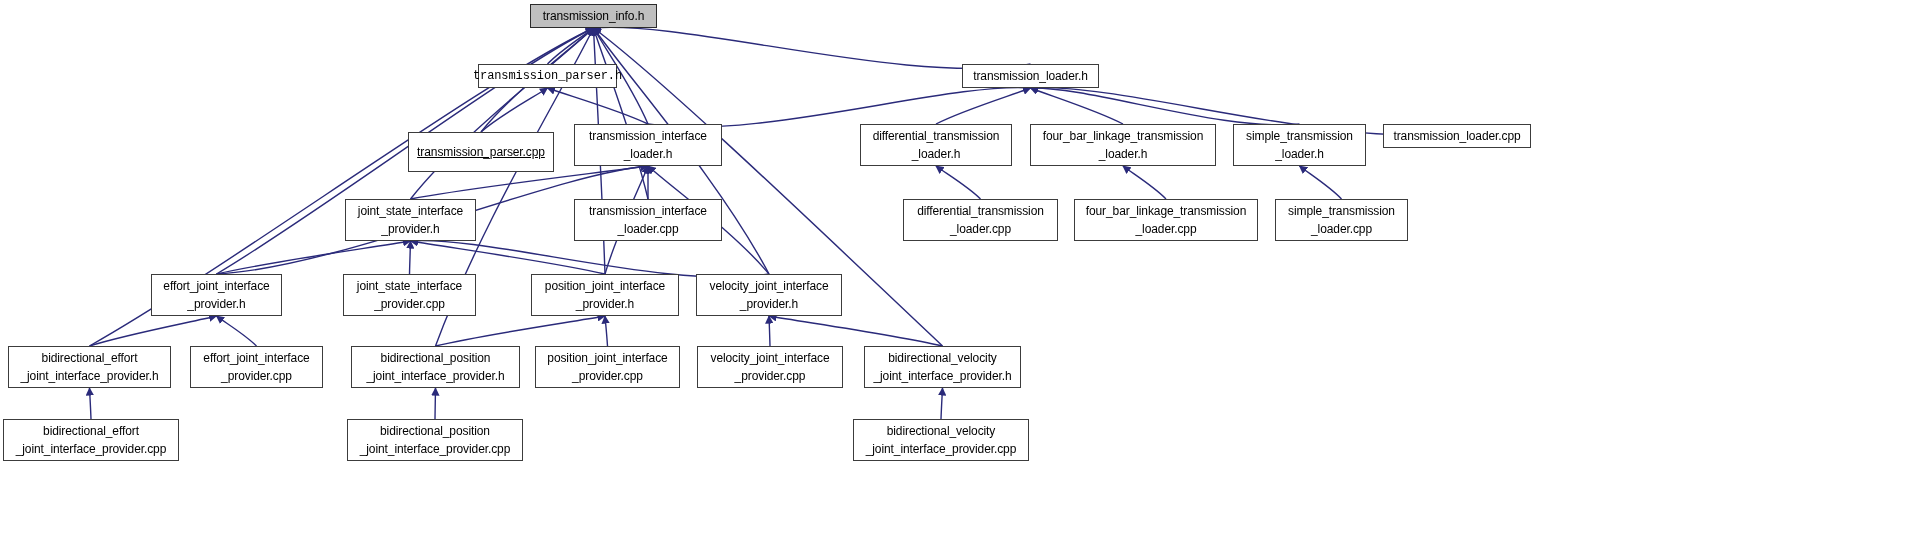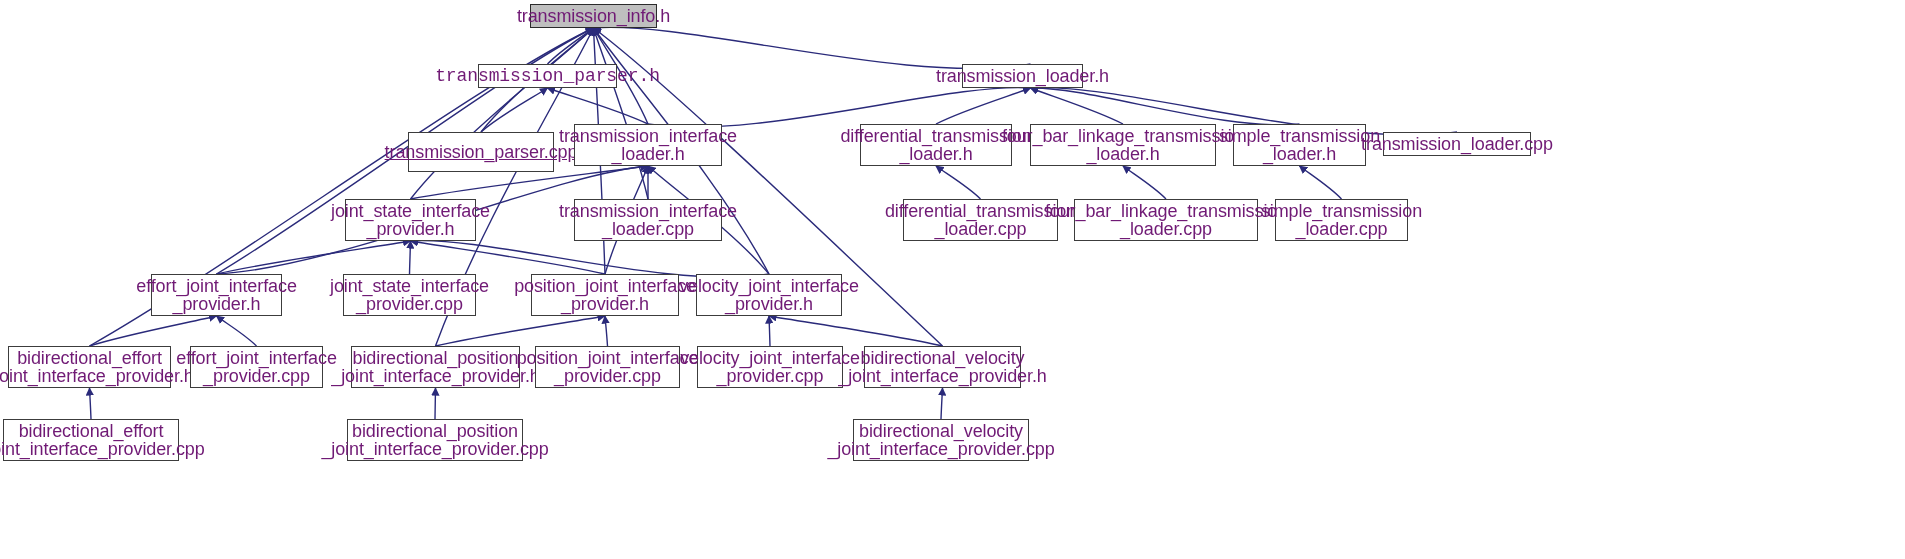--- a/index.html
+++ b/index.html
@@ -22,26 +22,26 @@
     top: 0;
     width: 1905px;
     height: 559px;
     pointer-events: none;
   }
   .node {
     position: absolute;
     box-sizing: border-box;
     border: 1px solid #3c3c3c;
     background: #ffffff;
-    color: #701a75;
+    color: #000000;
     display: flex;
     align-items: center;
     justify-content: center;
     text-align: center;
-    font-size: 18px;
+    font-size: 12px;
     line-height: 18px;
     letter-spacing: -0.1px;
     white-space: pre-line;
     z-index: 5;
   }
   .node.root {
     background: #bfbfbf;
     border-color: #2b2b2b;
   }
   .node-label {
@@ -98,31 +98,31 @@
         <path d="M 410.5 199 C 462.106 134.01999999999998, 553.24 65.62, 593.5 28" marker-end="url(#arrow)" stroke="#2a2a7a" stroke-width="1.4" fill="none"></path>
         <path d="M 216.5 274 C 322.814 211.057, 510.56 68.548, 593.5 28" marker-end="url(#arrow)" stroke="#2a2a7a" stroke-width="1.4" fill="none"></path>
         <path d="M 605 274 C 601.757 180.51999999999998, 596.03 82.12, 593.5 28" marker-end="url(#arrow)" stroke="#2a2a7a" stroke-width="1.4" fill="none"></path>
         <path d="M 769 274 C 719.509 180.51999999999998, 632.11 82.12, 593.5 28" marker-end="url(#arrow)" stroke="#2a2a7a" stroke-width="1.4" fill="none"></path>
         <path d="M 648 199 C 632.631 134.01999999999998, 605.49 65.62, 593.5 28" marker-end="url(#arrow)" stroke="#2a2a7a" stroke-width="1.4" fill="none"></path>
         <path d="M 481 132 C 512.725 92.47999999999999, 568.75 50.879999999999995, 593.5 28" marker-end="url(#arrow)" stroke="#2a2a7a" stroke-width="1.4" fill="none"></path>
       </g>
   </svg>
 <div class="node root" style="left: 530px; top: 4px; width: 127px; height: 24px;"><span class="node-label">transmission_info.h</span></div>
     <div class="node" style="left: 478px; top: 64px; width: 139px; height: 24px; font-family: Liberation Mono, monospace;"><span class="node-label">transmission_parser.h</span></div>
-    <div class="node" style="left: 962px; top: 64px; width: 121px; height: 24px; justify-content: center;"><span class="node-label">transmission_loader.h</span></div>
+    <div class="node" style="left: 962px; top: 64px; width: 137px; height: 24px; justify-content: center;"><span class="node-label">transmission_loader.h</span></div>
     <div class="node" style="left: 408px; top: 132px; width: 146px; height: 40px; text-decoration: underline;"><span class="node-label">transmission_parser.cpp</span></div>
     <div class="node" style="left: 574px; top: 124px; width: 148px; height: 42px;"><span class="node-label">transmission_interface
 _loader.h</span></div>
     <div class="node" style="left: 860px; top: 124px; width: 152px; height: 42px;"><span class="node-label">differential_transmission
 _loader.h</span></div>
     <div class="node" style="left: 1030px; top: 124px; width: 186px; height: 42px;"><span class="node-label">four_bar_linkage_transmission
 _loader.h</span></div>
     <div class="node" style="left: 1233px; top: 124px; width: 133px; height: 42px;"><span class="node-label">simple_transmission
 _loader.h</span></div>
-    <div class="node" style="left: 1383px; top: 132px; width: 148px; height: 24px;"><span class="node-label">transmission_loader.cpp</span></div>
+    <div class="node" style="left: 1383px; top: 124px; width: 148px; height: 24px;"><span class="node-label">transmission_loader.cpp</span></div>
     <div class="node" style="left: 574px; top: 199px; width: 148px; height: 42px;"><span class="node-label">transmission_interface
 _loader.cpp</span></div>
     <div class="node" style="left: 903px; top: 199px; width: 155px; height: 42px;"><span class="node-label">differential_transmission
 _loader.cpp</span></div>
     <div class="node" style="left: 1074px; top: 199px; width: 184px; height: 42px;"><span class="node-label">four_bar_linkage_transmission
 _loader.cpp</span></div>
     <div class="node" style="left: 1275px; top: 199px; width: 133px; height: 42px;"><span class="node-label">simple_transmission
 _loader.cpp</span></div>
     <div class="node" style="left: 345px; top: 199px; width: 131px; height: 42px;"><span class="node-label">joint_state_interface
 _provider.h</span></div>

